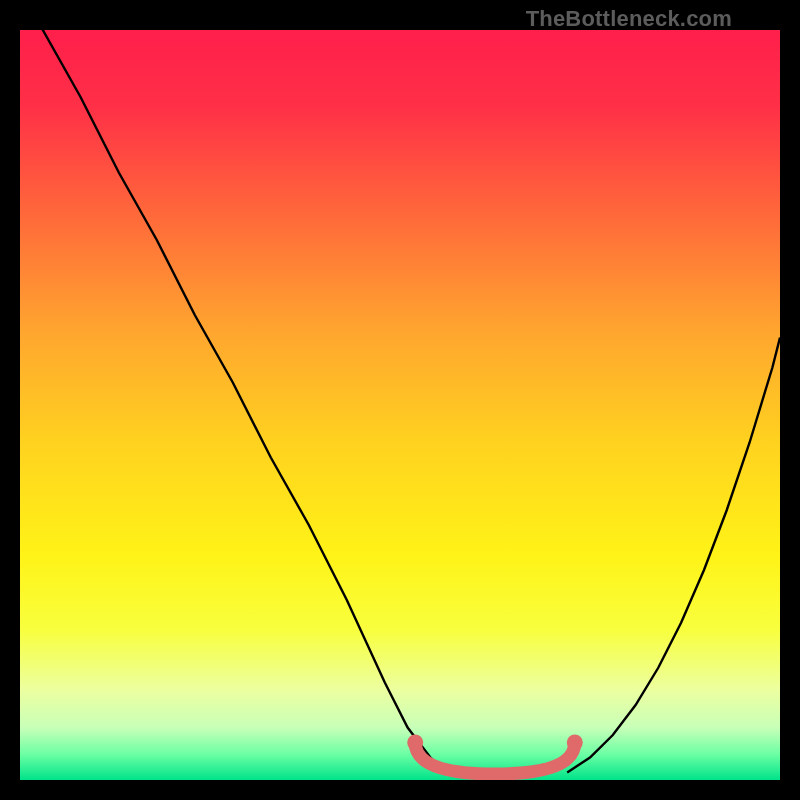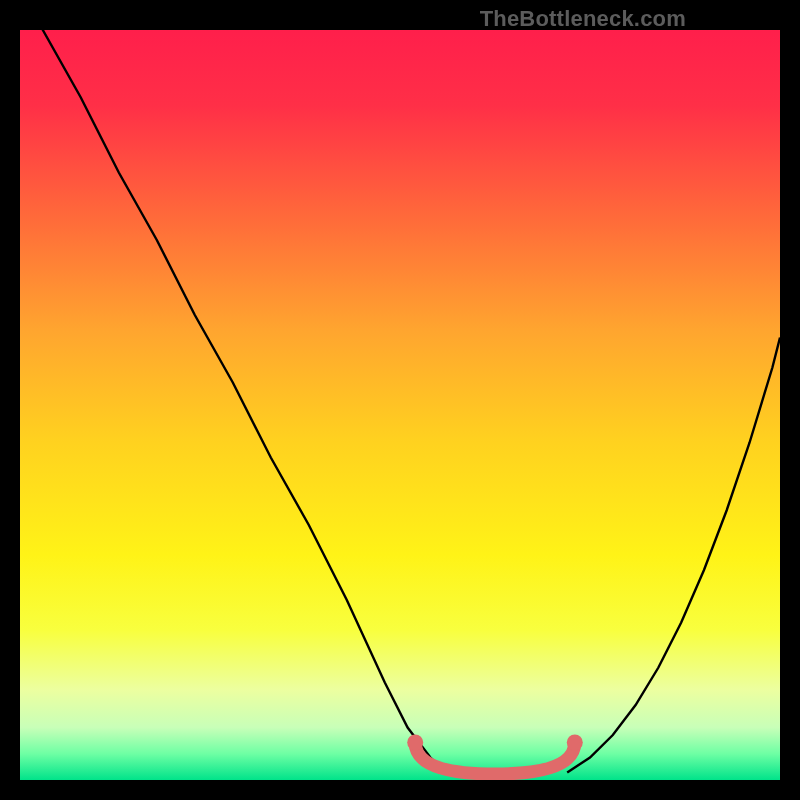--- a/index.html
+++ b/index.html
@@ -11,20 +11,21 @@
     overflow: hidden;
     font-family: Arial, Helvetica, sans-serif;
   }
   .frame {
     position: absolute;
     left: 0;
     top: 0;
     width: 700px;
     height: 800px;
     background: #000;
+    padding-left: 46px;
   }
   .plot-area {
     position: absolute;
     left: 20px;
     top: 30px;
     width: 760px;
     height: 750px;
     overflow: hidden;
   }
   .gradient-bg {

